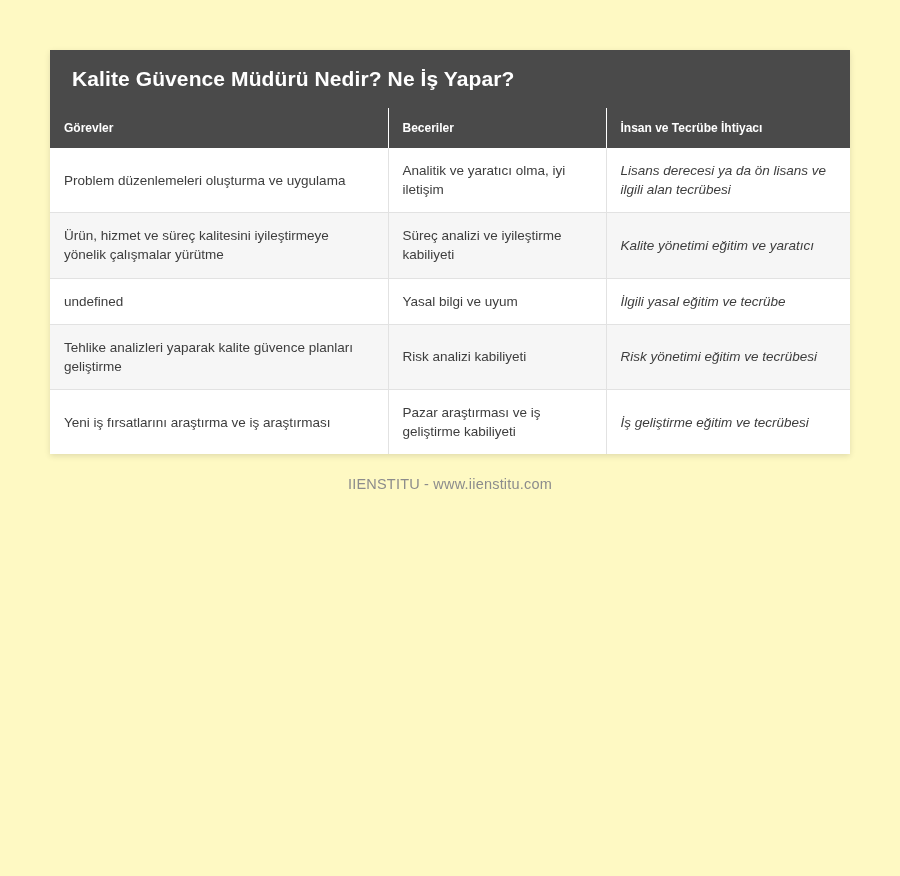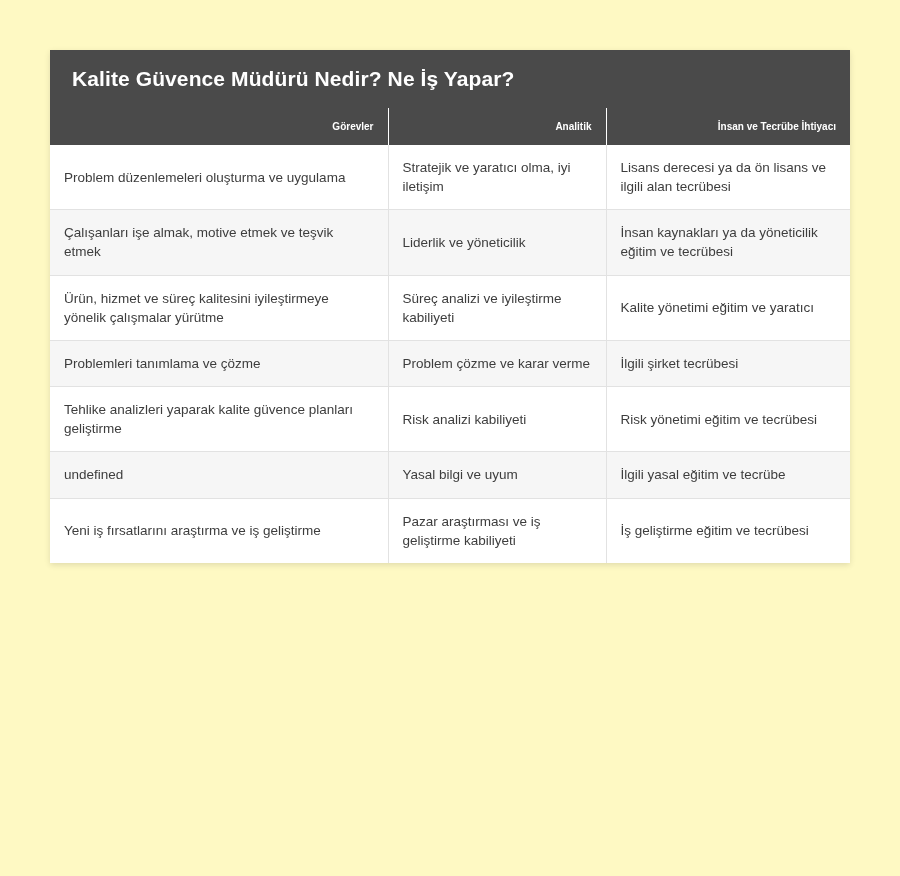--- a/index.html
+++ b/index.html
@@ -46,41 +46,42 @@
   }
   table.info-table {
     width: 800px;
     border-collapse: collapse;
     table-layout: fixed;
     background: #ffffff;
   }
   table.info-table th {
     background: #4a4a4a;
     color: #ffffff;
-    text-align: right;
-    font-size: 10px;
+    text-align: left;
+    font-size: 12px;
     font-weight: bold;
     padding: 13px 14px;
     border-right: 1px solid #ffffff;
     vertical-align: middle;
   }
   table.info-table th:last-child {
     border-right: none;
   }
   table.info-table td {
     font-size: 13.5px;
     color: #3d3d3d;
     padding: 13px 14px;
     vertical-align: middle;
     border-right: 1px solid #e2e2e2;
     border-bottom: 1px solid #e2e2e2;
     line-height: 1.42;
   }
   table.info-table td:last-child {
     border-right: none;
+    font-style: italic;
   }
   table.info-table tbody tr:nth-child(odd) td {
     background: #ffffff;
   }
   table.info-table tbody tr:nth-child(even) td {
     background: #f6f6f6;
   }
   table.info-table tbody tr:last-child td {
     border-bottom: none;
   }
@@ -108,58 +109,49 @@
 
     <table class="info-table">
       <colgroup>
         <col class="col-a">
         <col class="col-b">
         <col class="col-c">
       </colgroup>
       <thead>
         <tr>
           <th>Görevler</th>
-          <th>Analitik</th>
+          <th>Beceriler</th>
           <th>İnsan ve Tecrübe İhtiyacı</th>
         </tr>
       </thead>
       <tbody>
         <tr>
           <td>Problem düzenlemeleri oluşturma ve uygulama</td>
-          <td>Stratejik ve yaratıcı olma, iyi iletişim</td>
+          <td>Analitik ve yaratıcı olma, iyi iletişim</td>
           <td>Lisans derecesi ya da ön lisans ve ilgili alan tecrübesi</td>
-        </tr>
-        <tr>
-          <td>Çalışanları işe almak, motive etmek ve teşvik etmek</td>
-          <td>Liderlik ve yöneticilik</td>
-          <td>İnsan kaynakları ya da yöneticilik eğitim ve tecrübesi</td>
         </tr>
         <tr>
           <td>Ürün, hizmet ve süreç kalitesini iyileştirmeye yönelik çalışmalar yürütme</td>
           <td>Süreç analizi ve iyileştirme kabiliyeti</td>
           <td>Kalite yönetimi eğitim ve yaratıcı</td>
         </tr>
         <tr>
-          <td>Problemleri tanımlama ve çözme</td>
-          <td>Problem çözme ve karar verme</td>
-          <td>İlgili şirket tecrübesi</td>
+          <td>undefined</td>
+          <td>Yasal bilgi ve uyum</td>
+          <td>İlgili yasal eğitim ve tecrübe</td>
         </tr>
         <tr>
           <td>Tehlike analizleri yaparak kalite güvence planları geliştirme</td>
           <td>Risk analizi kabiliyeti</td>
           <td>Risk yönetimi eğitim ve tecrübesi</td>
         </tr>
         <tr>
-          <td>undefined</td>
-          <td>Yasal bilgi ve uyum</td>
-          <td>İlgili yasal eğitim ve tecrübe</td>
-        </tr>
-        <tr>
-          <td>Yeni iş fırsatlarını araştırma ve iş geliştirme</td>
+          <td>Yeni iş fırsatlarını araştırma ve iş araştırması</td>
           <td>Pazar araştırması ve iş geliştirme kabiliyeti</td>
           <td>İş geliştirme eğitim ve tecrübesi</td>
         </tr>
       </tbody>
     </table>
 
   </div>
 
+  <div class="footer">IIENSTITU - www.iienstitu.com</div>
 </div>
 
 </body></html>

